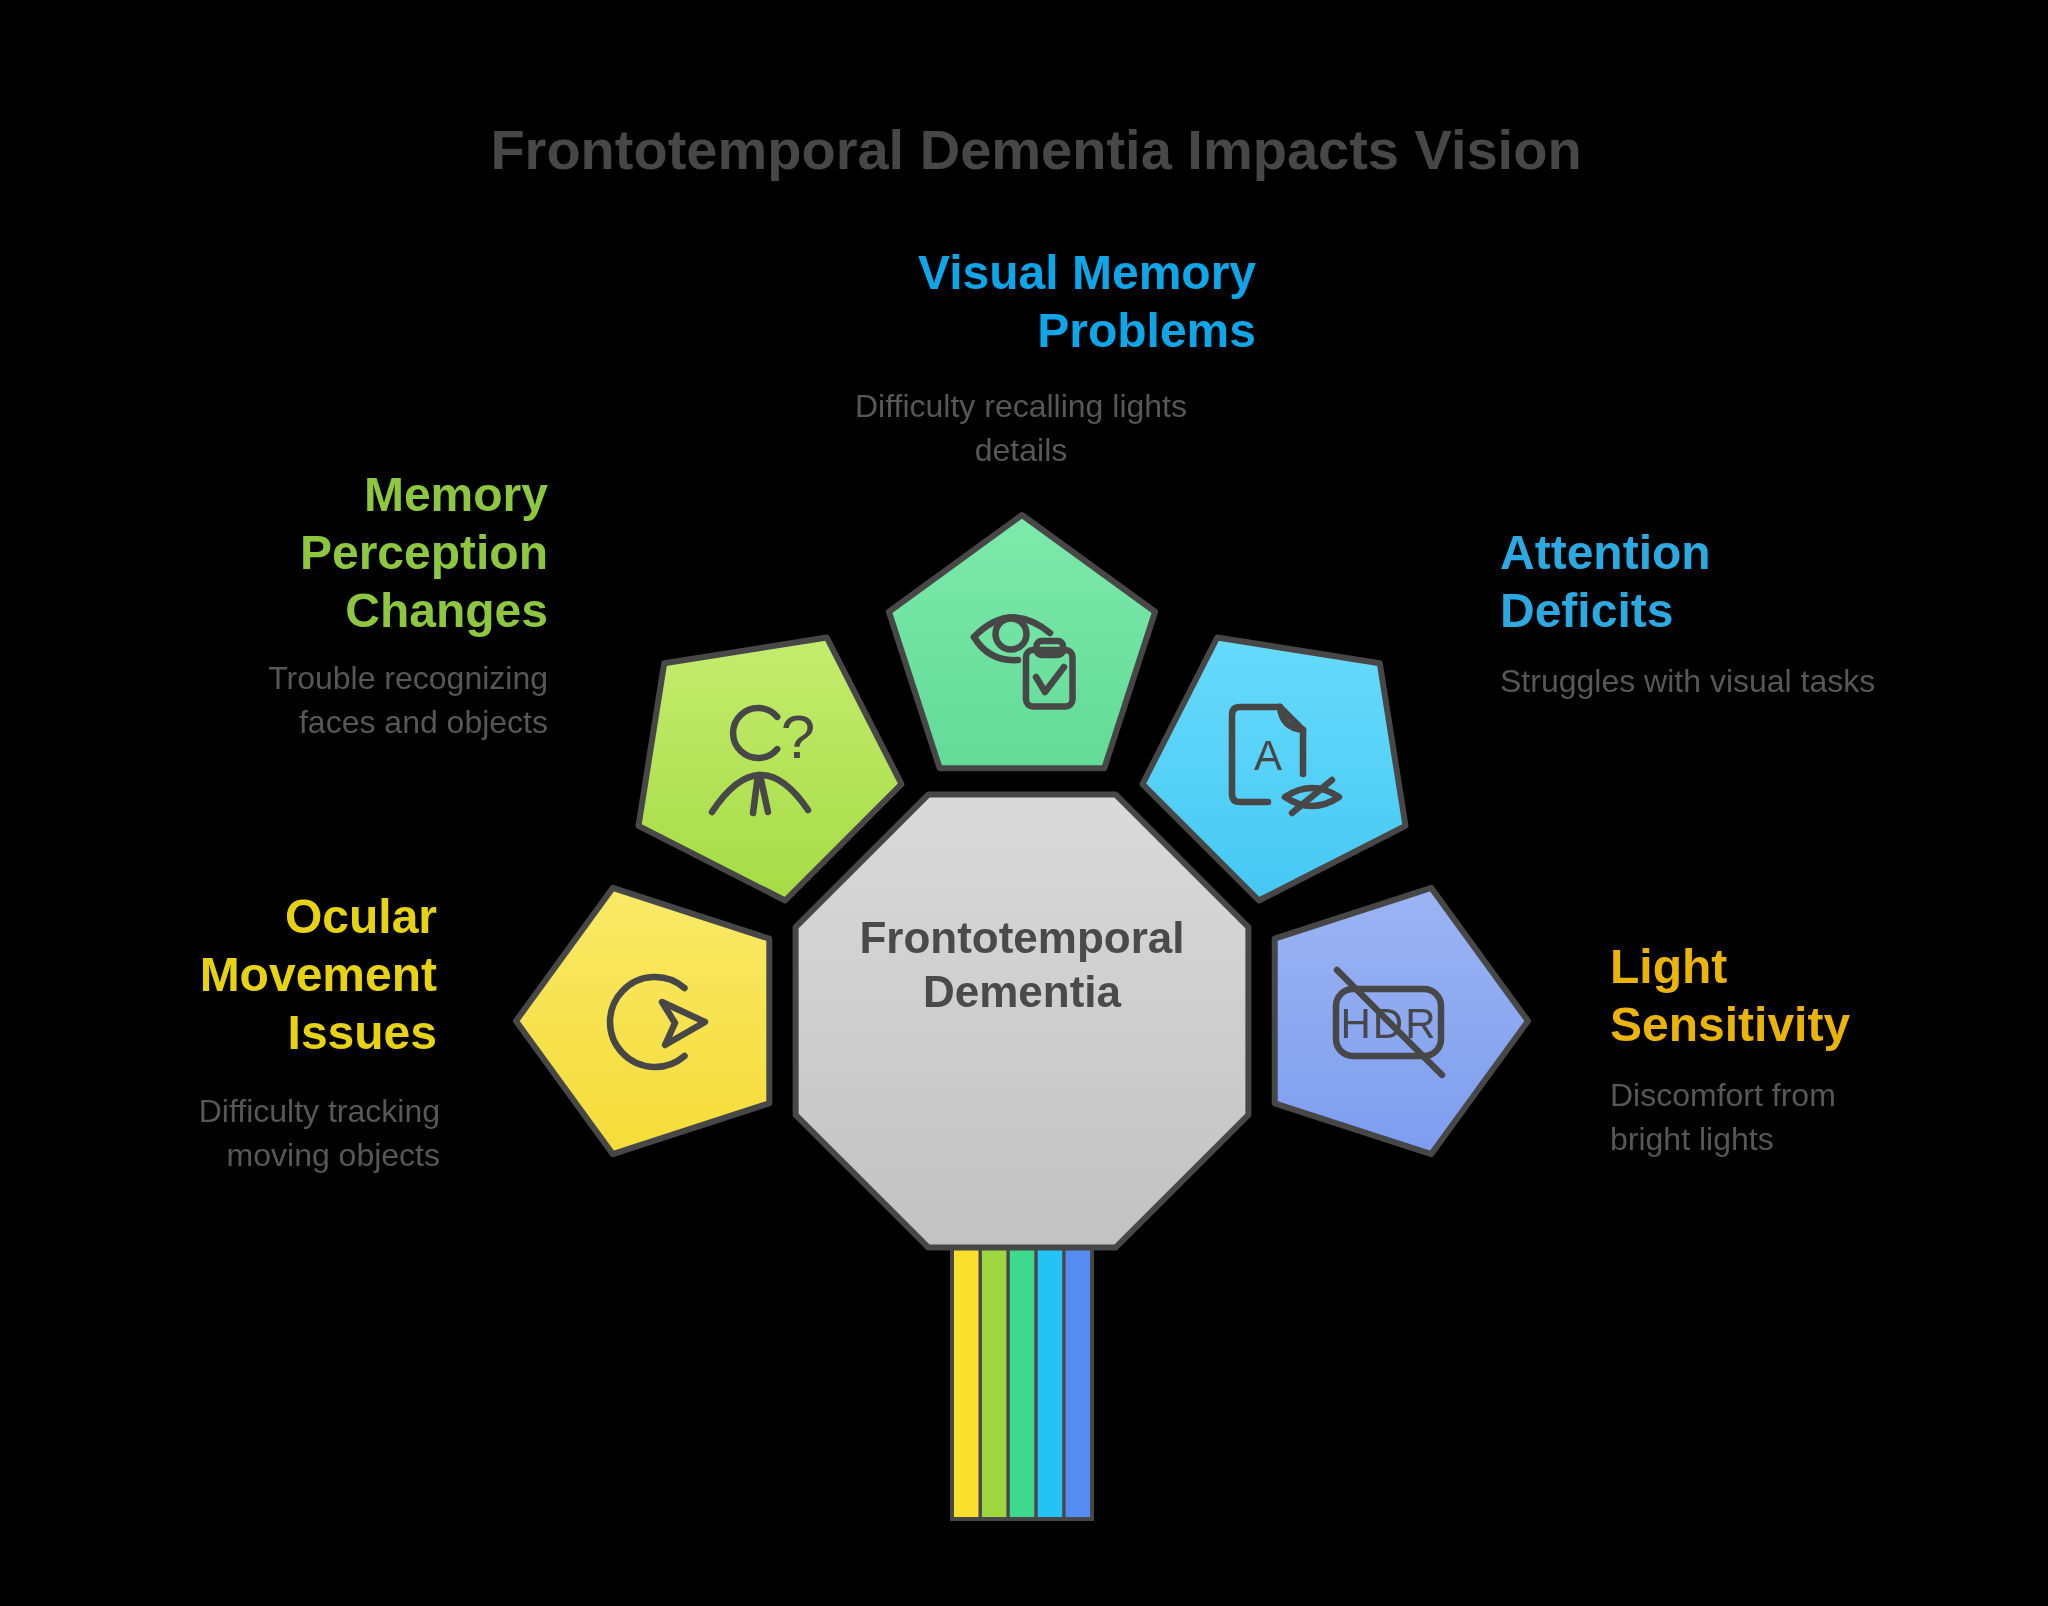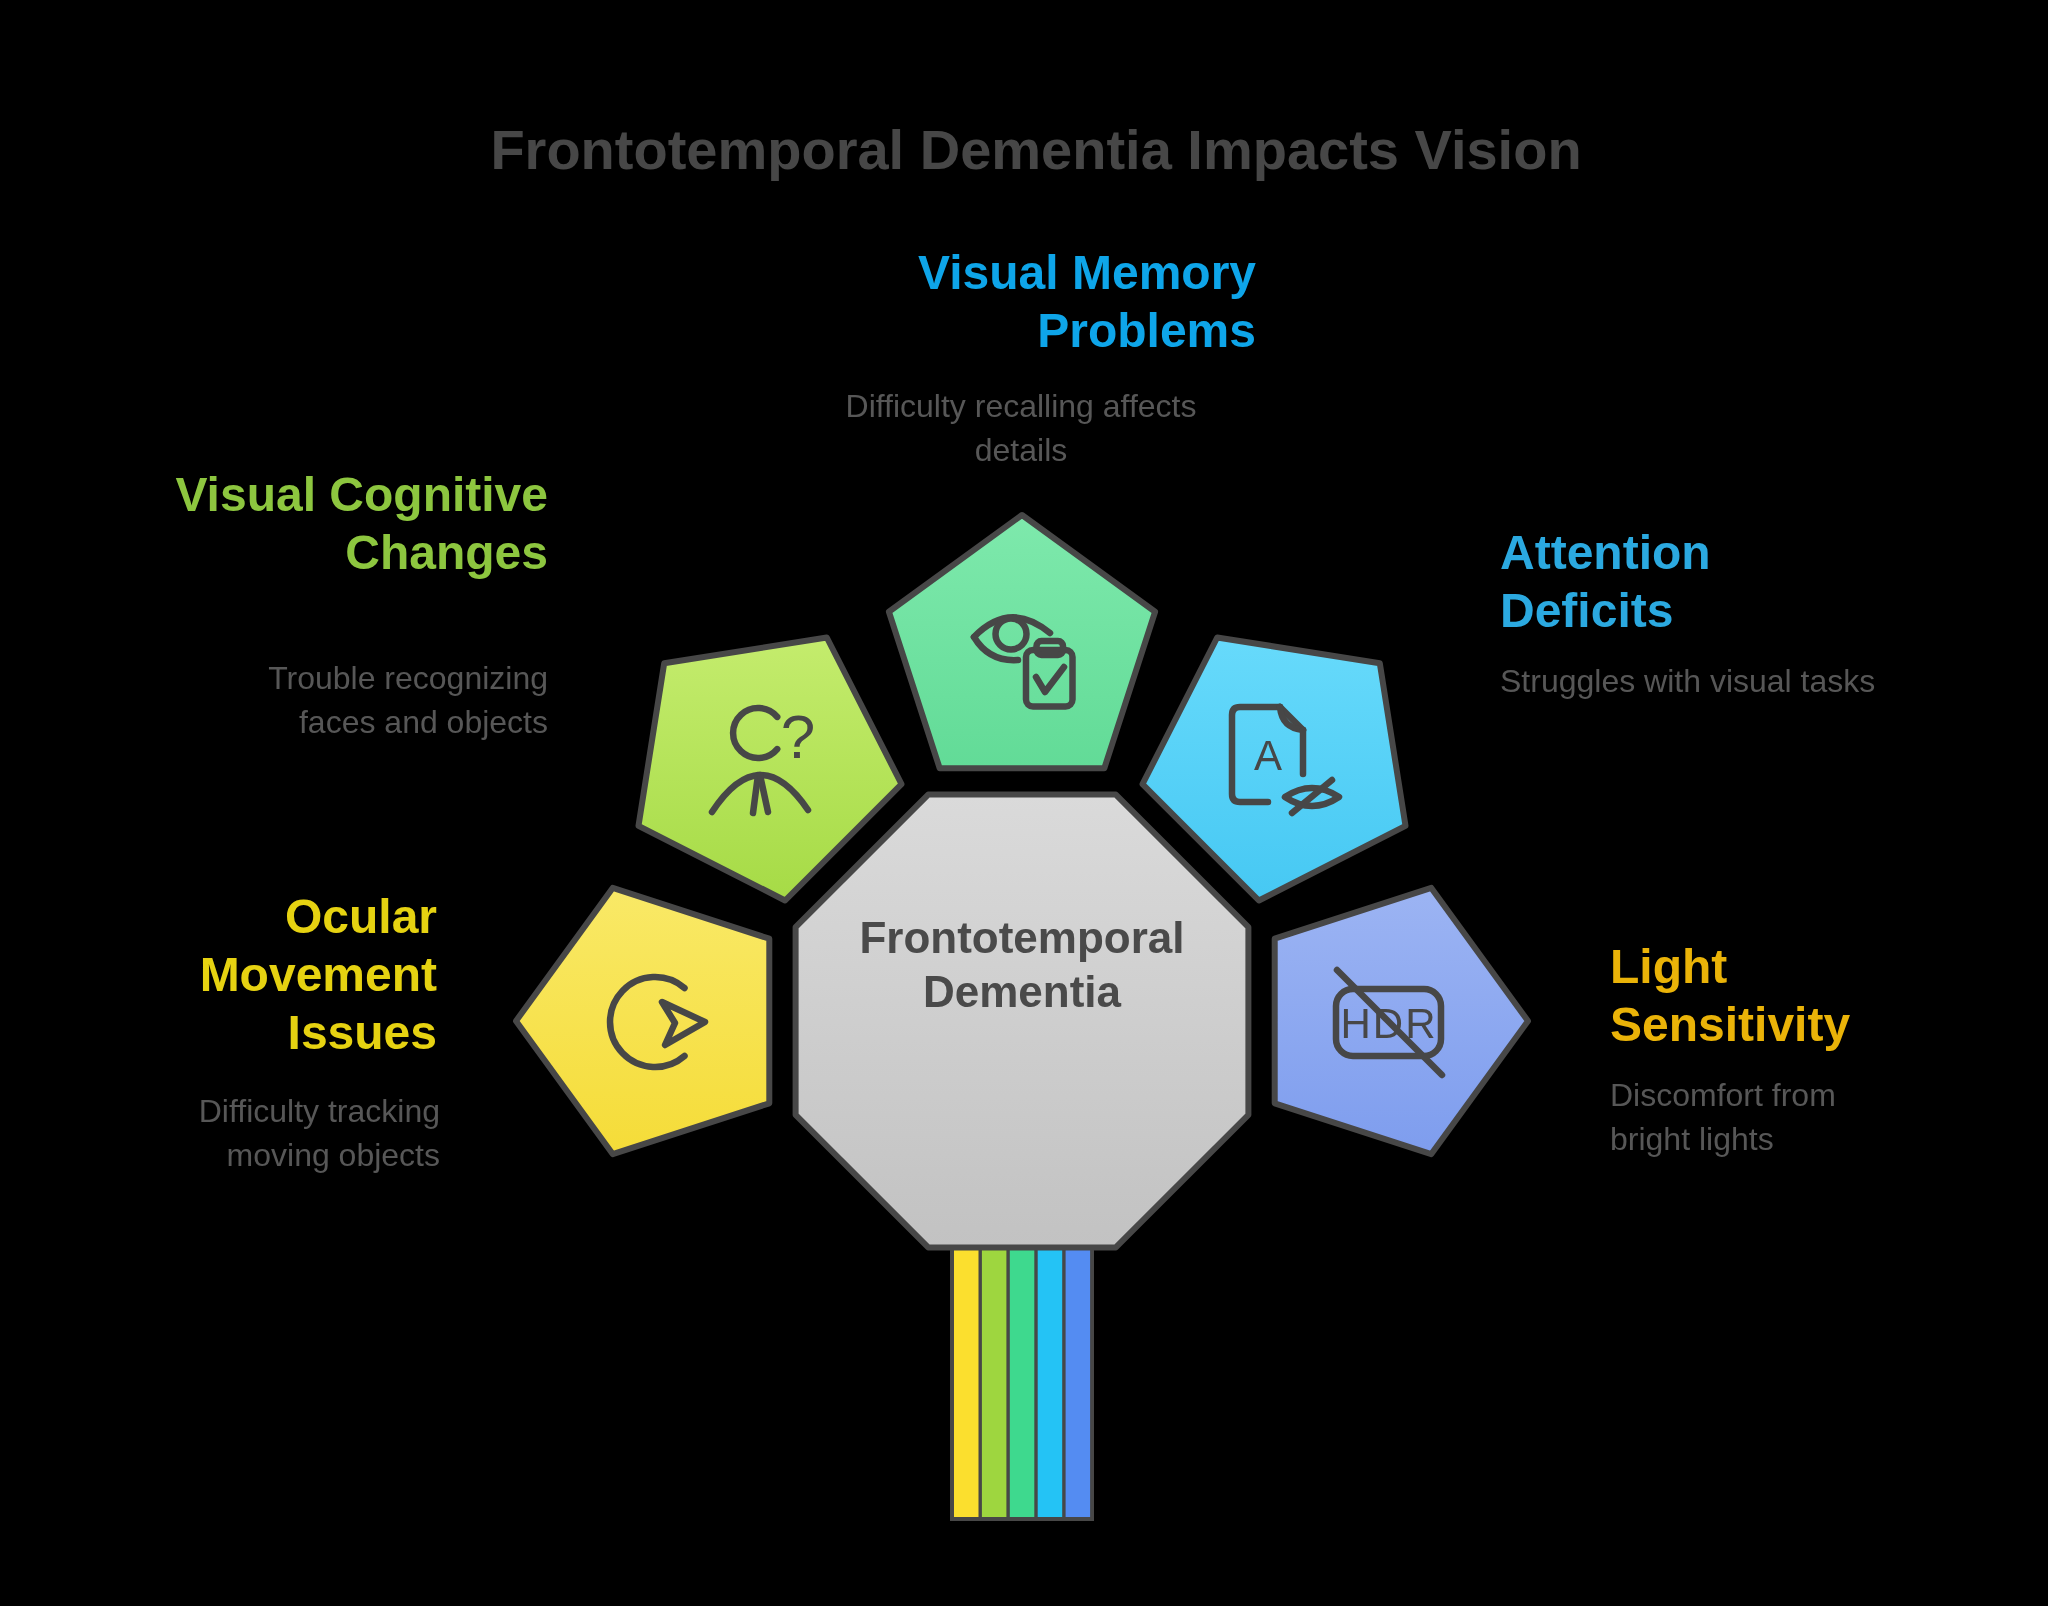--- a/index.html
+++ b/index.html
@@ -112,23 +112,23 @@
     <g class="icon" transform="translate(1388,1021)">
       <rect x="-52" y="-32" width="105" height="67" rx="17"></rect>
       <text class="icon-glyph" x="1" y="17" font-size="42" letter-spacing="2" text-anchor="middle">HDR</text>
       <path d="M -51,-51 L 54,54"></path>
     </g>
   </svg>
 
   <div class="label page-title" style="left:336px;top:117px;width:1400px;">Frontotemporal Dementia Impacts Vision</div>
 
   <div class="label cat-heading ta-c" style="left: 756px; top: 244px; width: 500px; color: #0ea5e9; text-align: right;">Visual Memory Problems</div>
-  <div class="label cat-body ta-c" style="left:821px;top:384px;width:400px;">Difficulty recalling affects details</div>
+  <div class="label cat-body ta-c" style="left:821px;top:384px;width:400px;">Difficulty recalling lights details</div>
 
-  <div class="label cat-heading ta-r" style="left: 148px; top: 466px; width: 400px; color: rgb(141, 198, 63);">Visual Cognitive Changes</div>
+  <div class="label cat-heading ta-r" style="left: 148px; top: 466px; width: 400px; color: rgb(141, 198, 63);">Memory Perception Changes</div>
   <div class="label cat-body ta-r" style="left:198px;top:656px;width:350px;">Trouble recognizing faces and objects</div>
 
   <div class="label cat-heading ta-r" style="left: 137px; top: 888px; width: 300px; color: rgb(230, 210, 17);">Ocular Movement Issues</div>
   <div class="label cat-body ta-r" style="left:120px;top:1074px;width:320px;margin-top:15px;">Difficulty tracking moving objects</div>
 
   <div class="label cat-heading ta-l" style="left: 1500px; top: 524px; width: 340px; color: rgb(43, 169, 224);">Attention Deficits</div>
   <div class="label cat-body ta-l" style="left:1500px;top:659px;width:380px;">Struggles with visual tasks</div>
 
   <div class="label cat-heading ta-l" style="left: 1610px; top: 938px; width: 320px; color: #eab308;">Light Sensitivity</div>
   <div class="label cat-body ta-l" style="left:1610px;top:1073px;width:300px;">Discomfort from bright lights</div>

